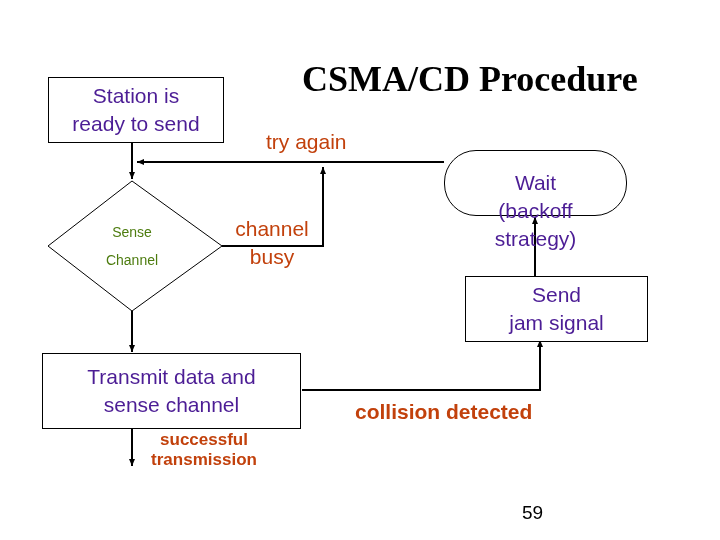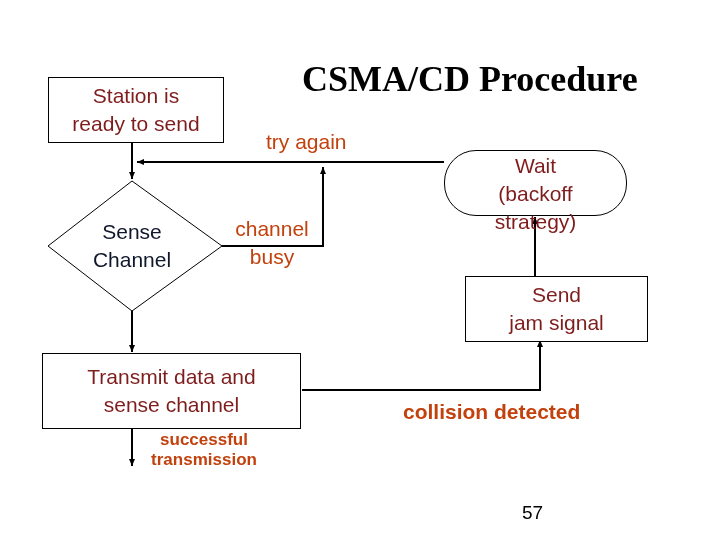--- a/index.html
+++ b/index.html
@@ -1,24 +1,24 @@
 <!DOCTYPE html>
 <html><head>
   <meta charset="utf-8">
   <style>
     html, body { margin: 0; padding: 0; background: #ffffff; }
     #slide { position: relative; width: 720px; height: 540px; background: #ffffff; overflow: hidden; }
     svg { position: absolute; left: 0; top: 0; }
     .box { position: absolute; border: 1px solid #000; background: #fff; box-sizing: border-box;
            display: flex; align-items: center; justify-content: center; text-align: center;
-           font-family: "Liberation Sans", sans-serif; font-size: 21px; line-height: 28px; color: #7f1d1d; }
+           font-family: "Liberation Sans", sans-serif; font-size: 21px; line-height: 28px; color: #4c1d95; }
     .lbl { position: absolute; font-family: "Liberation Sans", sans-serif; font-weight: bold; color: #c2410c; text-align: center; white-space: pre-line; }
     .title { position: absolute; left: 302px; top: 58px; font-family: "Liberation Serif", serif; font-weight: bold; font-size: 36px; color: #000; }
     .pnum { position: absolute; left: 522px; top: 502px; font-family: "Liberation Sans", sans-serif; font-size: 19px; color: #000; }
-    .dtext { position: absolute; font-family: "Liberation Sans", sans-serif; font-size: 21px; line-height: 28px; text-align: center; color: #0f172a; white-space: pre-line; }
+    .dtext { position: absolute; font-family: "Liberation Sans", sans-serif; font-size: 14px; line-height: 28px; text-align: center; color: #4d7c0f; white-space: pre-line; }
   </style>
 </head>
 <body>
 
 <div id="slide">
 
   <svg width="720" height="540">
     <defs>
       <marker id="ah" markerWidth="8" markerHeight="8" refX="7" refY="4" orient="auto" markerUnits="userSpaceOnUse">
         <path d="M0,1 L7,4 L0,7 Z" fill="#000"></path>
@@ -46,31 +46,31 @@
 
   <div class="box" style="left:48px; top:77px; width:176px; height:66px; white-space:pre-line;">Station is
 ready to send</div>
 
   <div class="dtext" style="left:70px; top:218px; width:124px;">Sense
 Channel</div>
 
   <div class="box" style="left:42px; top:353px; width:259px; height:76px; white-space:pre-line;">Transmit data and
 sense channel</div>
 
-  <div class="box" style="left:444px; top:150px; width:183px; height:66px; align-items:flex-start; overflow:visible; padding-top:1px; white-space:pre-line;border-radius:32px;">Wait
+  <div class="box" style="left:444px; top:150px; width:183px; height:66px; align-items:flex-start; overflow:visible; padding-top:18px; white-space:pre-line;border-radius:32px;">Wait
 (backoff
 strategy)</div>
 
   <div class="box" style="left:465px; top:276px; width:183px; height:66px; white-space:pre-line;">Send
 jam signal</div>
 
   <div class="lbl" style="left:266px; top:130px; font-size:21px; font-weight:normal;">try again</div>
 
   <div class="lbl" style="left:222px; top:215px; width:100px; font-size:21px; line-height:28px; font-weight:normal;">channel
 busy</div>
 
-  <div class="lbl" style="left:355px; top:400px; font-size:21px;margin-left:48px;">collision detected</div>
+  <div class="lbl" style="left:355px; top:400px; font-size:21px;">collision detected</div>
 
   <div class="lbl" style="left:140px; top:430px; width:128px; font-size:17px; line-height:20px;">successful
 transmission</div>
 
-  <div class="pnum">57</div>
+  <div class="pnum">59</div>
 </div>
 
 </body></html>

